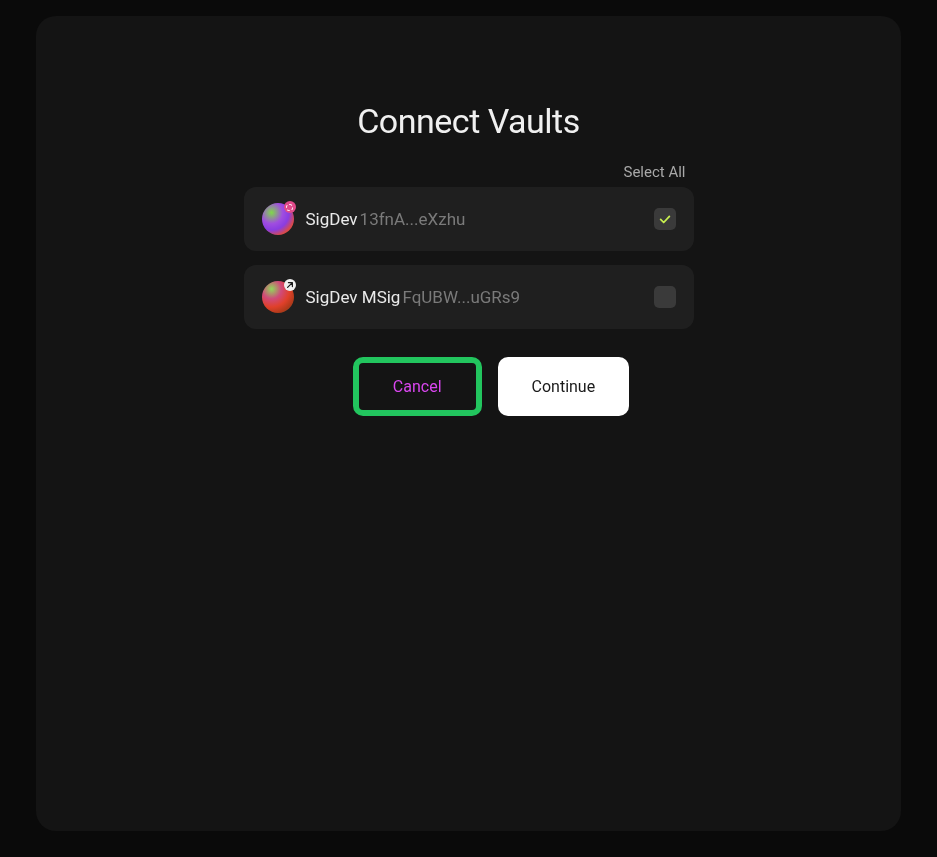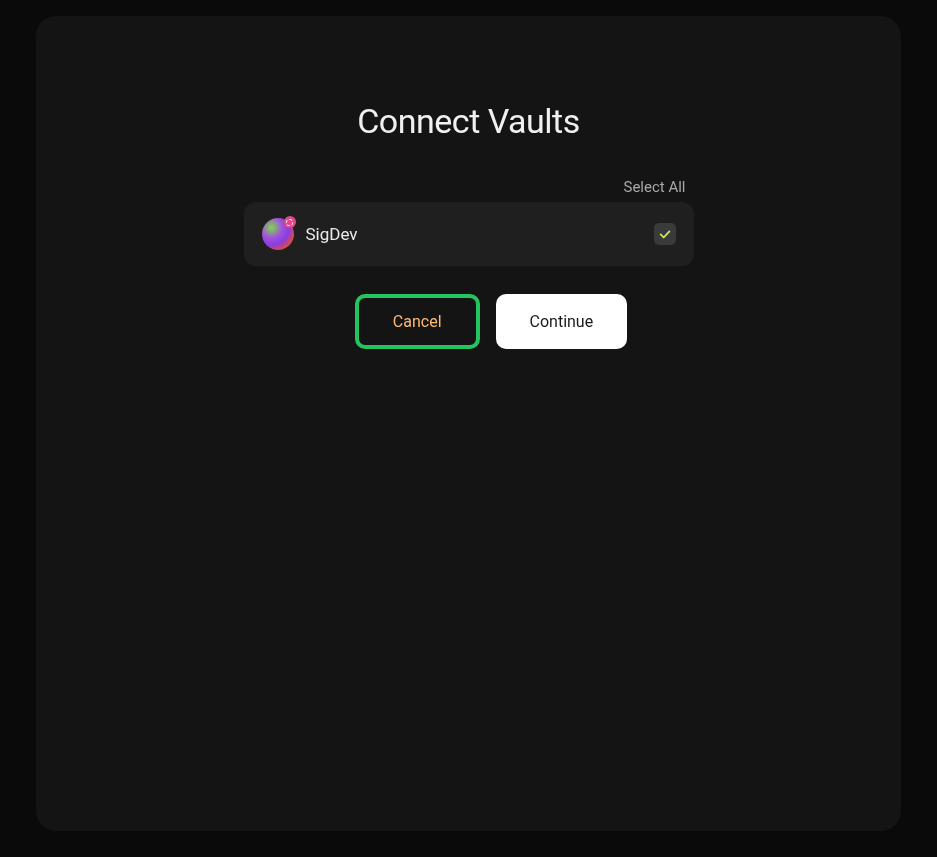--- a/index.html
+++ b/index.html
@@ -28,21 +28,21 @@
       display: flex;
       flex-direction: column;
       align-items: center;
     }
 
     .title {
       color: #f0f0f0;
       font-size: 34px;
       font-weight: 400;
       letter-spacing: -0.5px;
-      margin-bottom: 37px;
+      margin-bottom: 22px;
     }
 
     .content-area {
       width: 450px;
       display: flex;
       flex-direction: column;
     }
 
     .select-all-row {
       display: flex;
@@ -184,22 +184,22 @@
       border-radius: 10px;
       font-size: 16px;
       font-weight: 400;
       cursor: pointer;
       font-family: inherit;
       border: none;
     }
 
     .btn-cancel {
       background: transparent;
-      color: #fdba74;
-      border: 4px solid #22c55e;
+      color: #d946ef;
+      border: 6px solid #22c55e;
       margin-left: 45px;
     }
 
     .btn-continue {
       background: #ffffff;
       color: #1a1a1a;
     }
   </style>
 </head>
 <body>
@@ -214,28 +214,44 @@
 
     <div class="vault-list">
 
       <div class="vault-item">
         <div class="avatar-wrap">
           <div class="avatar avatar-1"></div>
           <div class="avatar-badge badge-pink"></div>
         </div>
         <div class="vault-info">
           <div class="vault-name">SigDev</div>
+          <div class="vault-address">13fnA...eXzhu</div>
         </div>
         <div class="checkbox checkbox-checked">
           <svg viewBox="0 0 16 16" fill="none">
             <path d="M3 8.5L6.5 12L13 5" stroke="#c8f050" stroke-width="2" stroke-linecap="round" stroke-linejoin="round"></path>
           </svg>
         </div>
       </div>
 
+      <div class="vault-item">
+        <div class="avatar-wrap">
+          <div class="avatar avatar-2"></div>
+          <div class="avatar-badge badge-white">
+            <svg viewBox="0 0 10 10" fill="none">
+              <path d="M2 8L8 2M8 2H3M8 2V7" stroke="#1a1a1a" stroke-width="1.5" stroke-linecap="round" stroke-linejoin="round"></path>
+            </svg>
+          </div>
+        </div>
+        <div class="vault-info">
+          <div class="vault-name">SigDev MSig</div>
+          <div class="vault-address">FqUBW...uGRs9</div>
+        </div>
+        <div class="checkbox checkbox-unchecked"></div>
+      </div>
 
     </div>
 
     <div class="button-row">
       <button class="btn btn-cancel">Cancel</button>
       <button class="btn btn-continue">Continue</button>
     </div>
   </div>
 </div>
 

